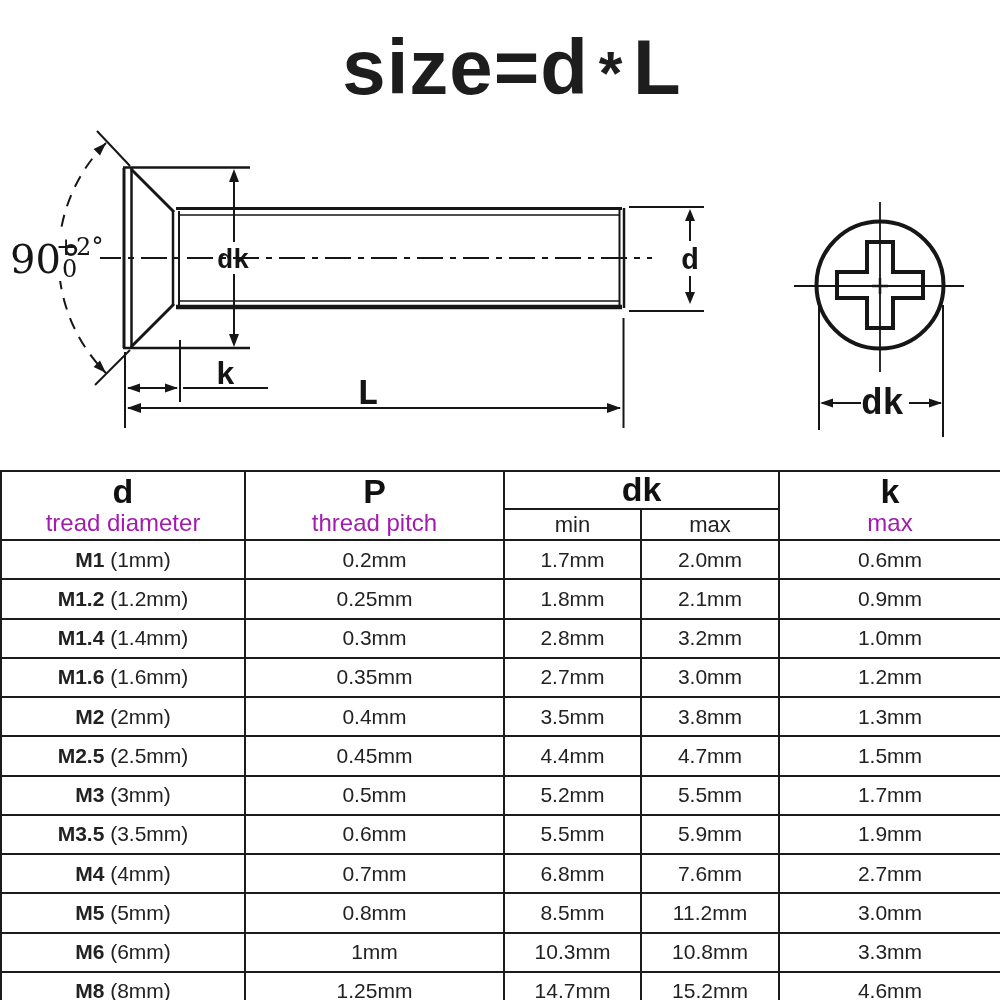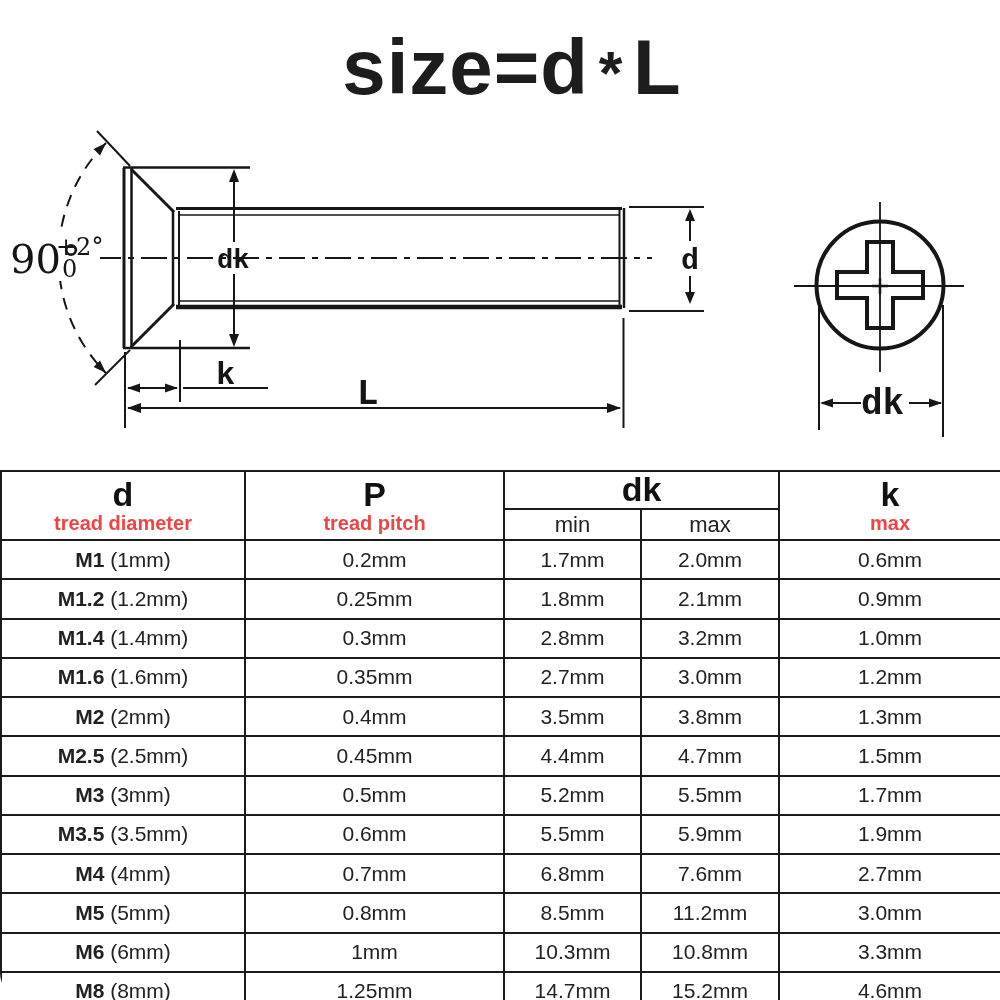--- a/index.html
+++ b/index.html
@@ -1,34 +1,34 @@
 <!DOCTYPE html>
 <html><head>
 <meta charset="utf-8">
 <style>
   html,body{margin:0;padding:0;background:#fff;}
   #page{position:relative;width:1000px;height:1000px;background:#ffffff;overflow:hidden;
-        font-family:"Liberation Sans",sans-serif;color:#1b1b1b;border-radius:27px;}
+        font-family:"Liberation Sans",sans-serif;color:#1b1b1b;}
   
   #title{position:absolute;top:22px;left:0;width:1000px;text-align:center;
          font-size:78px;font-weight:bold;letter-spacing:1px;color:#1d1d1d;
          transform:translateX(12px);white-space:nowrap;}
   #title .star{font-size:0.78em;display:inline-block;margin:0 0.16em;}
   
   #drawing{position:absolute;top:0;left:0;}
   #drawing text{fill:#151515;}
   .dimtext{font-family:"Liberation Mono","DejaVu Sans Mono",monospace;font-weight:bold;}
   .angletext{font-family:"DejaVu Serif",serif;}
   
   #spec-table{position:absolute;top:470px;left:0;width:1000px;
               border-collapse:collapse;table-layout:fixed;}
   #spec-table th,#spec-table td{border:2px solid #1b1b1b;padding:0;text-align:center;
               vertical-align:middle;color:#222;}
   #spec-table thead .sym{font-size:34px;font-weight:bold;line-height:1.05;color:#111;}
-  #spec-table thead .sub{font-size:20px;font-weight:bold;line-height:1.1;color:#ef4444;}
+  #spec-table thead .sub{font-size:24px;font-weight:normal;line-height:1.1;color:#a21caf;}
   #spec-table thead tr.r1 th{height:36px;}
   #spec-table thead tr.r2 th{height:29px;font-size:22px;font-weight:normal;}
   #spec-table tbody td{height:37.25px;font-size:21px;}
   #spec-table tbody .b{font-weight:bold;}
 </style>
 </head>
 <body>
 
 <div id="page">
 
@@ -139,21 +139,21 @@
         <col style="width:222px">
     </colgroup>
     <thead>
       <tr class="r1">
         <th rowspan="2">
           <div class="sym">d</div>
           <div class="sub">tread diameter</div>
         </th>
         <th rowspan="2">
           <div class="sym">P</div>
-          <div class="sub">tread pitch</div>
+          <div class="sub">thread pitch</div>
         </th>
         <th colspan="2">
           <div class="sym">dk</div>
         </th>
         <th rowspan="2">
           <div class="sym">k</div>
           <div class="sub">max</div>
         </th>
       </tr>
       <tr class="r2">

